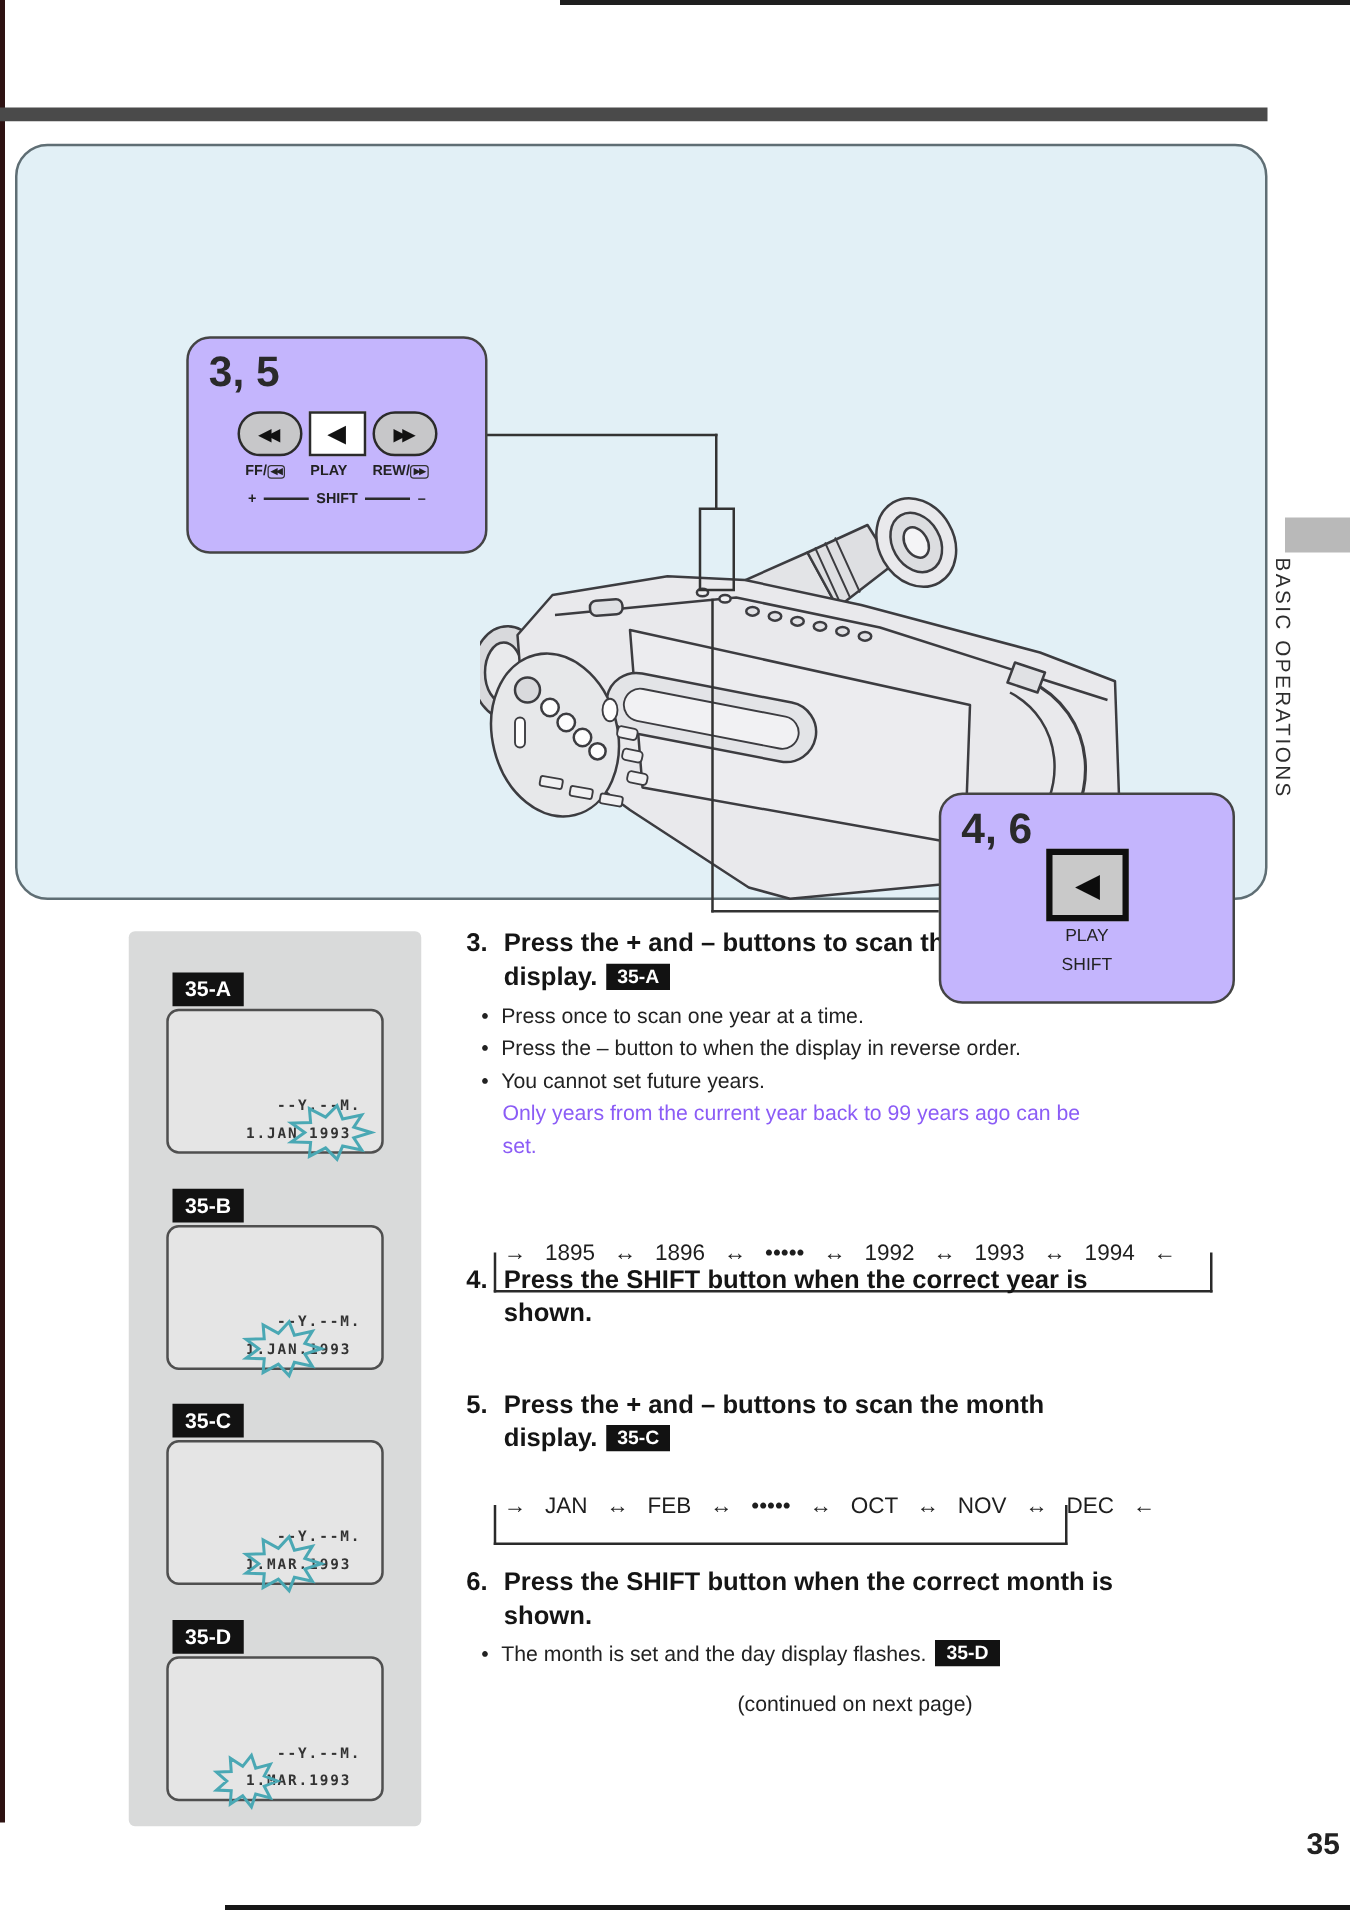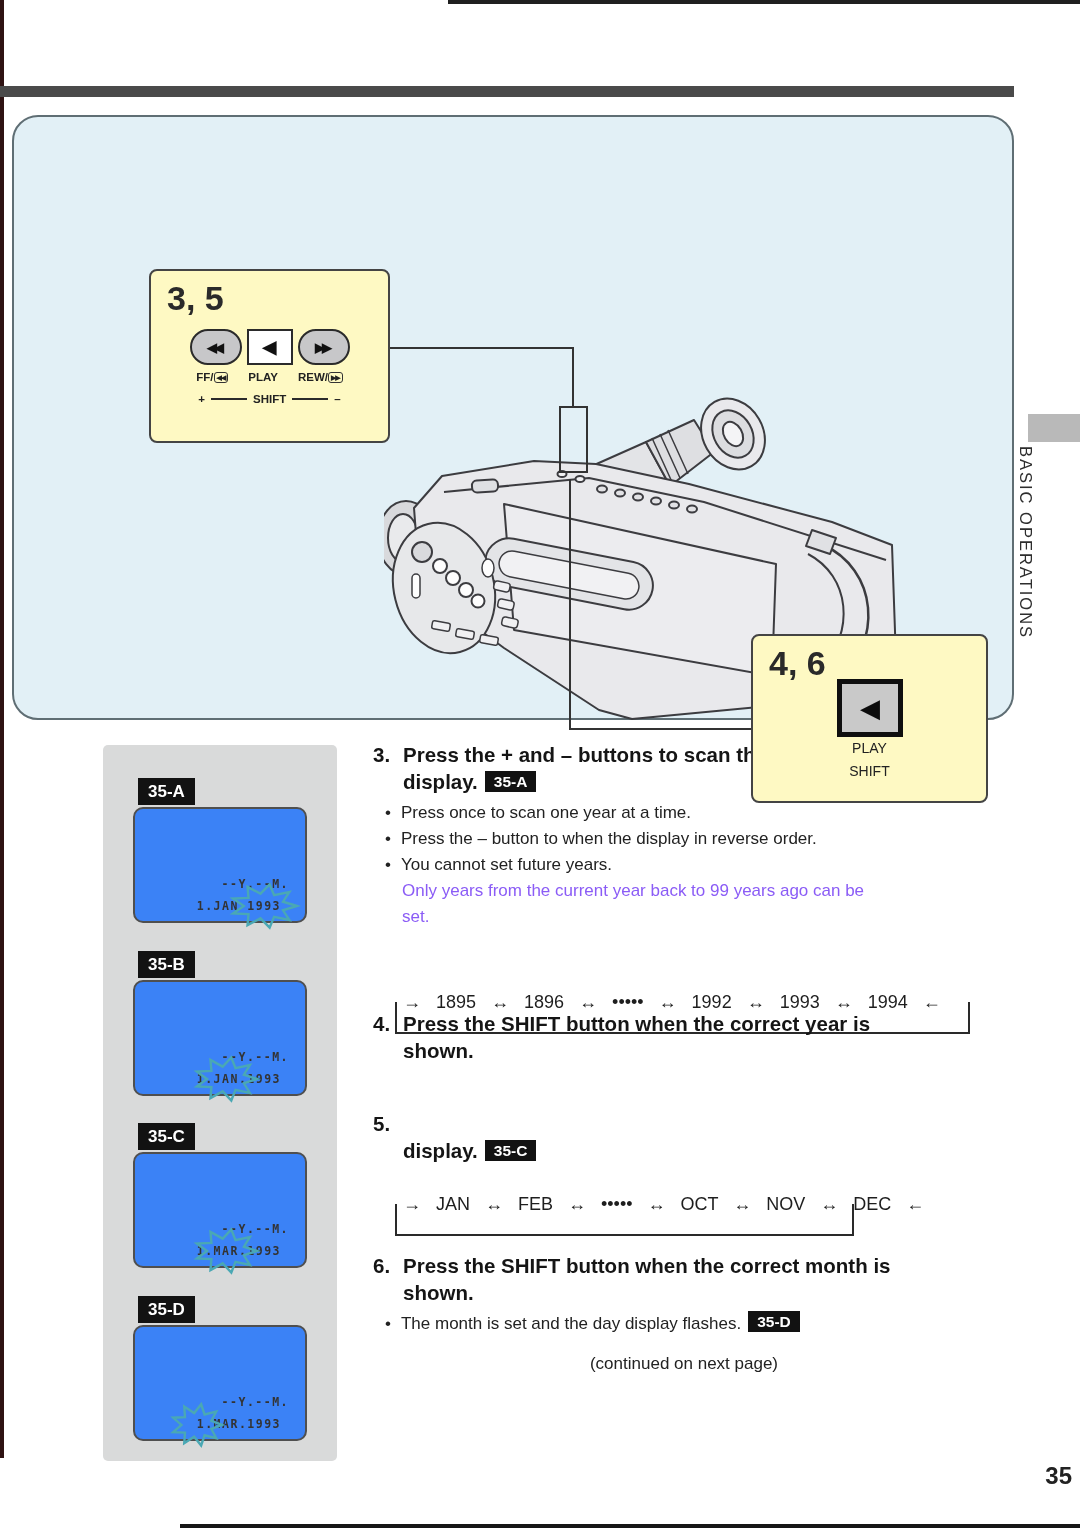--- a/index.html
+++ b/index.html
@@ -11,21 +11,21 @@
   .header-bar{position:absolute;left:0;top:86px;width:1014px;height:11px;background:#4a4a4a;}
   .bottom-rule{position:absolute;left:180px;top:1524px;width:900px;height:4px;background:#161616;}
   .page-number{position:absolute;left:1022px;top:1462px;width:50px;text-align:right;
                font-weight:bold;font-size:24px;color:#222;}
   
   .panel{position:absolute;left:12px;top:115px;width:998px;height:601px;background:#e2f0f6;
          border:2px solid #5f6e74;border-radius:26px;}
   .cam{position:absolute;left:370px;top:275px;width:590px;height:330px;z-index:1;}
   .cl{position:absolute;background:#333;z-index:3;}
   .bracket{position:absolute;left:545px;top:289px;width:25px;height:63px;border:2px solid #333;z-index:3;}
-  .cobox{position:absolute;background:#fef9c3;border:2px solid #444;border-radius:8px;z-index:4;}
+  .cobox{position:absolute;background:#c4b5fd;border:2px solid #444;border-radius:19px;z-index:4;}
   .cobox .t{position:absolute;left:16px;top:8px;font-weight:bold;font-size:34px;color:#2a2a2a;}
   .b35{left:135px;top:152px;width:237px;height:170px;}
   .b46{left:737px;top:517px;width:233px;height:165px;}
   .transport{position:absolute;left:0;top:58px;width:100%;display:flex;justify-content:center;gap:5px;}
   .pill,.sq{height:36px;display:flex;align-items:center;justify-content:center;
             border:2px solid #2b2b2b;box-sizing:border-box;font-weight:bold;color:#111;}
   .pill{width:52px;background:#c7c7c9;border-radius:18px;font-size:13px;letter-spacing:-3px;padding-right:3px;}
   .sq{width:46px;background:#fff;font-size:18px;}
   .tlabels{position:absolute;left:0;top:100px;width:100%;display:flex;justify-content:center;gap:20px;
            font-size:11.5px;font-weight:bold;color:#222;align-items:center;}
@@ -40,21 +40,21 @@
   .b46 .pl{position:absolute;left:0;top:104px;width:100%;text-align:center;font-size:14px;color:#222;}
   .b46 .sh{position:absolute;left:0;top:127px;width:100%;text-align:center;font-size:14px;color:#222;}
   .side-tab{position:absolute;left:1028px;top:414px;width:52px;height:28px;background:#b9b9b9;}
   .side-title{position:absolute;left:1016px;top:446px;height:240px;writing-mode:vertical-rl;
               font-size:16.5px;letter-spacing:2px;color:#2d2d2d;}
   
   .strip{position:absolute;left:103px;top:745px;width:234px;height:716px;background:#d9dada;border-radius:5px;}
   .sg{position:absolute;left:103px;width:234px;}
   .slabel{display:inline-block;margin-left:35px;background:#121212;color:#fff;
           font-weight:bold;font-size:17px;line-height:27px;padding:0 10px;}
-  .lcd{position:relative;margin-left:30px;margin-top:2px;width:174px;height:116px;background:#3b82f6;
+  .lcd{position:relative;margin-left:30px;margin-top:2px;width:174px;height:116px;background:#e5e5e5;
        border:2px solid #4f4f4f;border-radius:10px;box-sizing:border-box;
        font-family:"DejaVu Sans Mono",monospace;font-weight:bold;font-size:11.5px;
        letter-spacing:1.5px;color:#333;}
   .lcd .l1{position:absolute;right:16px;bottom:30px;white-space:pre;}
   .lcd .dt{position:absolute;right:24px;bottom:8px;white-space:pre;}
   .flash{position:relative;display:inline-block;}
   .flash .ft{position:relative;z-index:1;}
   .star{position:absolute;left:50%;top:50%;transform:translate(-50%,-50%);width:64px;height:46px;
         overflow:visible;z-index:0;}
   .sgA .star{width:68px;height:46px;}
@@ -254,21 +254,21 @@
     <div class="hd">
       <span class="num">4.</span>
       <span>Press the SHIFT button when the correct year is</span><br>
       <span>shown.</span>
     </div>
   </div>
 
   <div class="step" style="top:1110px;">
     <div class="hd">
       <span class="num">5.</span>
-      <br>
+      <span>Press the + and – buttons to scan the month</span><br>
       <span>display.</span><span class="badge">35-C</span>
     </div>
   </div>
 
   <div class="diagram" style="left:395px;top:1194px;width:459px;">
     <span class="dtext">→ JAN ↔ FEB ↔ ••••• ↔ OCT ↔ NOV ↔ DEC ←</span>
     <div class="ubox"></div>
   </div>
 
   <div class="step" style="top:1252px;">

